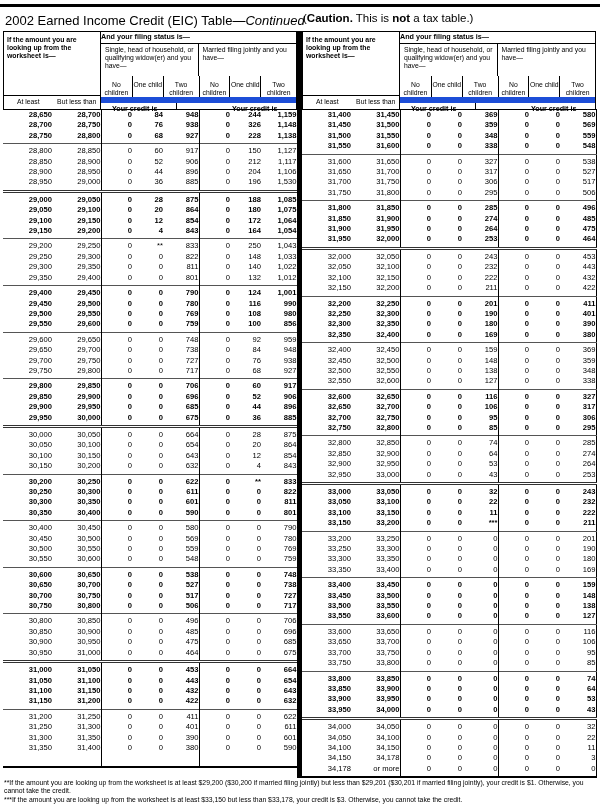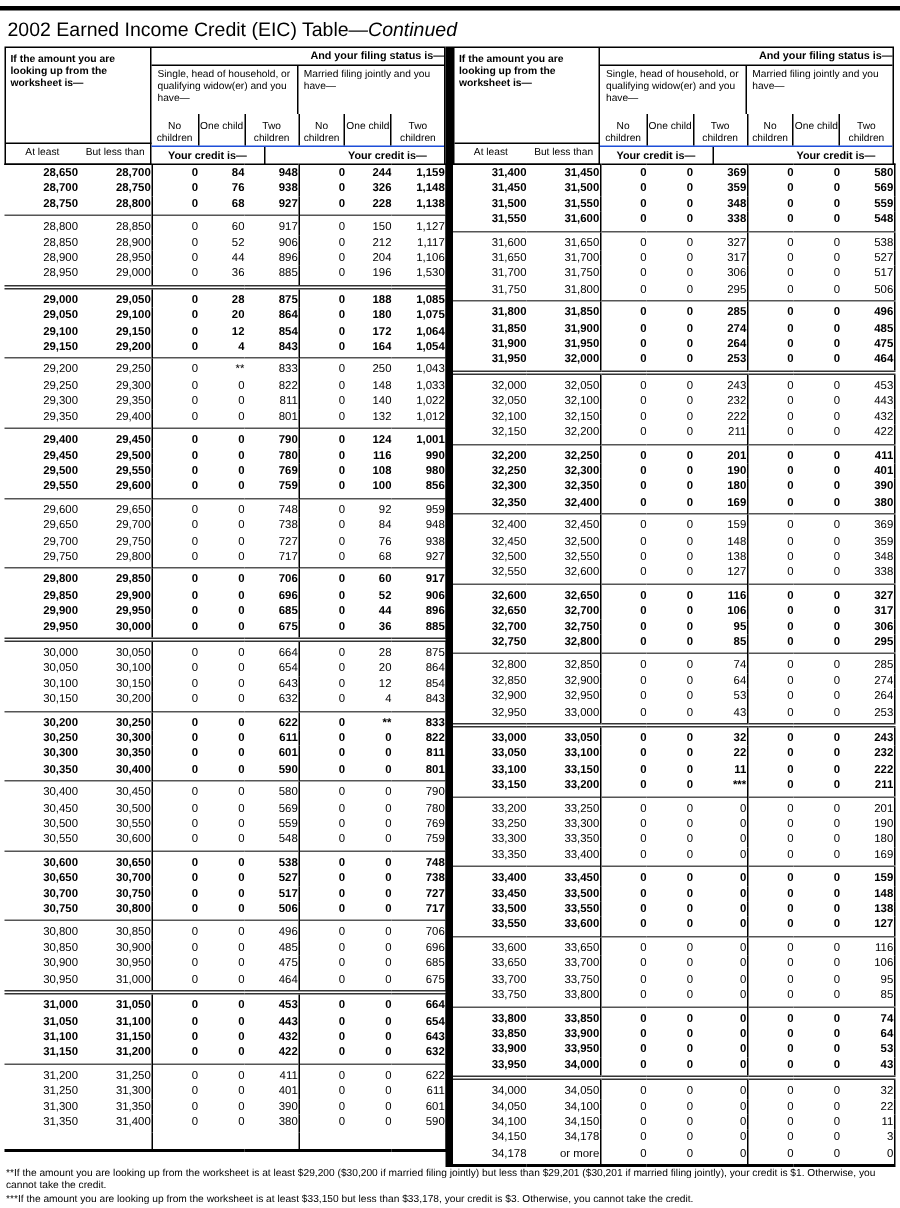--- a/index.html
+++ b/index.html
@@ -20,30 +20,30 @@
   .panel { width:294px; }
 
   .panel-header { position:relative; height:78px; border-top:1.5px solid #000; box-sizing:border-box; }
   .income-head { position:absolute; left:0; top:0; width:98px; height:78px; box-sizing:border-box;
                  border-left:1px solid #000; border-right:1px solid #000; border-bottom:1px solid #000; }
   .income-label { font-size:6.9px; font-weight:bold; line-height:8px; padding:4px 2px 0 3px; }
   .atrow { position:absolute; bottom:0; left:0; width:97px; height:13px; border-top:1px solid #000; display:flex; }
   .atrow span { flex:1; text-align:center; font-size:6.8px; line-height:12px; white-space:nowrap; }
 
   .status-head { position:absolute; left:98px; top:0; width:196px; height:78px; box-sizing:border-box; border-right:1px solid #000; }
-  .fs-label { height:11px; border-bottom:1px solid #000; font-weight:bold; font-size:7.2px; text-align:right; line-height:10px; }
+  .fs-label { height:11px; border-bottom:1px solid #000; font-weight:bold; font-size:7.2px; text-align:left; line-height:10px; }
   .groups { display:flex; height:32px; }
   .group { width:98px; box-sizing:border-box; font-size:6.8px; line-height:8px; padding:2px 2px 0 4px; }
   .group.single { border-right:1.5px solid #000; }
   .childcols { display:flex; height:21px; }
   .childcol { box-sizing:border-box; text-align:center; font-size:6.8px; line-height:7.5px; padding-top:5px; }
   .cw-a { width:31px; } .cw-b { width:31px; } .cw-c { width:36px; }
   .bl { border-left:1px solid #000; }
   .blh { border-left:1.5px solid #000; }
-  .creditrow { display:flex; height:13px; border-top:1px solid #1d4ed8; box-sizing:border-box;gap:44px; }
+  .creditrow { display:flex; height:13px; border-top:6px solid #1d4ed8; box-sizing:border-box;gap:44px; }
   .credit { width:98px; box-sizing:border-box; font-weight:bold; font-size:7.2px; text-align:center; line-height:12px; }
   .credit.single { border-right:1.5px solid #000; }
 
   table.body { border-collapse:collapse; table-layout:fixed; width:294px;
                border-top:1.5px solid #000; border-bottom:2px solid #000; border-right:1px solid #000; }
   table.body td { font-size:7.6px; height:10.4px; line-height:10.4px; padding:0; text-align:right; white-space:nowrap; overflow:hidden; }
   td.c0 { padding-right:5px; }
   td.c1 { padding-right:11px; border-right:1px solid #000; }
   td.c2, td.c3 { padding-right:11px; }
   td.c4 { padding-right:6px; border-right:1.5px solid #000; }
@@ -58,20 +58,21 @@
   .footnotes { position:absolute; left:4px; top:779px; width:593px; }
   .footnote { font-size:6.8px; line-height:8.3px; }
 </style>
 </head>
 <body>
 
 <div class="top-rule"></div>
 
 <div class="title-row">
   <span class="doc-title"><span>2002 Earned Income Credit (EIC) Table</span><span class="continued">—Continued</span></span>
+  <span class="caution"><span>(</span><b>Caution.</b><span> This is </span><b>not</b><span> a tax table.)</span></span>
 </div>
 
 <div class="table-wrap">
 
   <div class="panel">
     <div class="panel-header">
       <div class="income-head">
         <div class="income-label">If the amount you are looking up from the worksheet is—</div>
         <div class="atrow">
           <span>At least</span>

